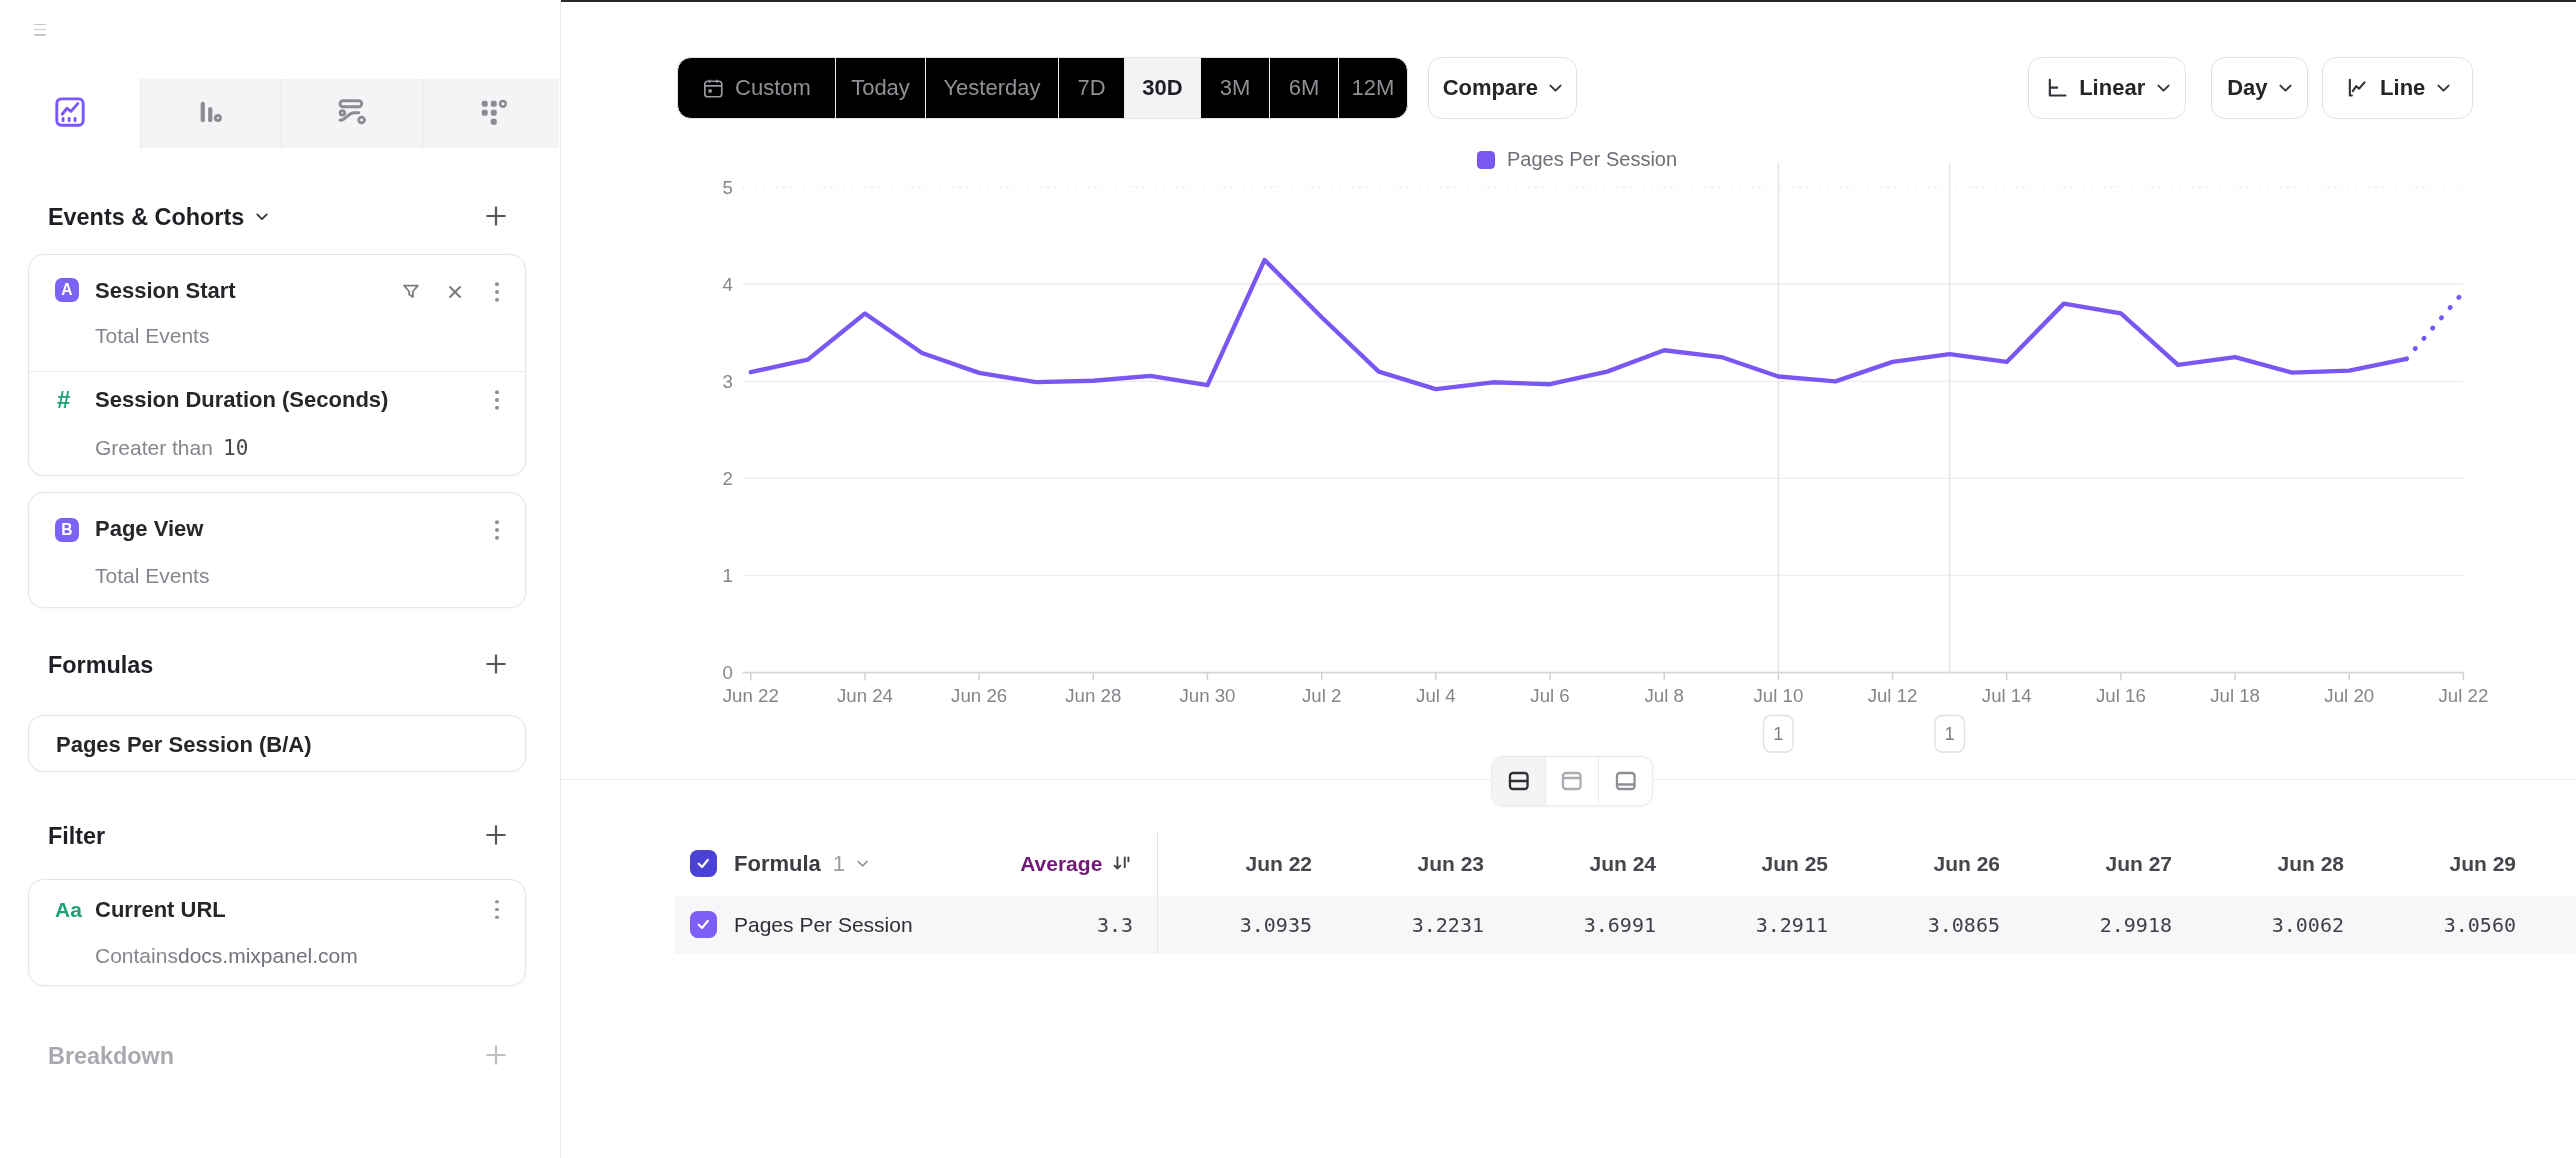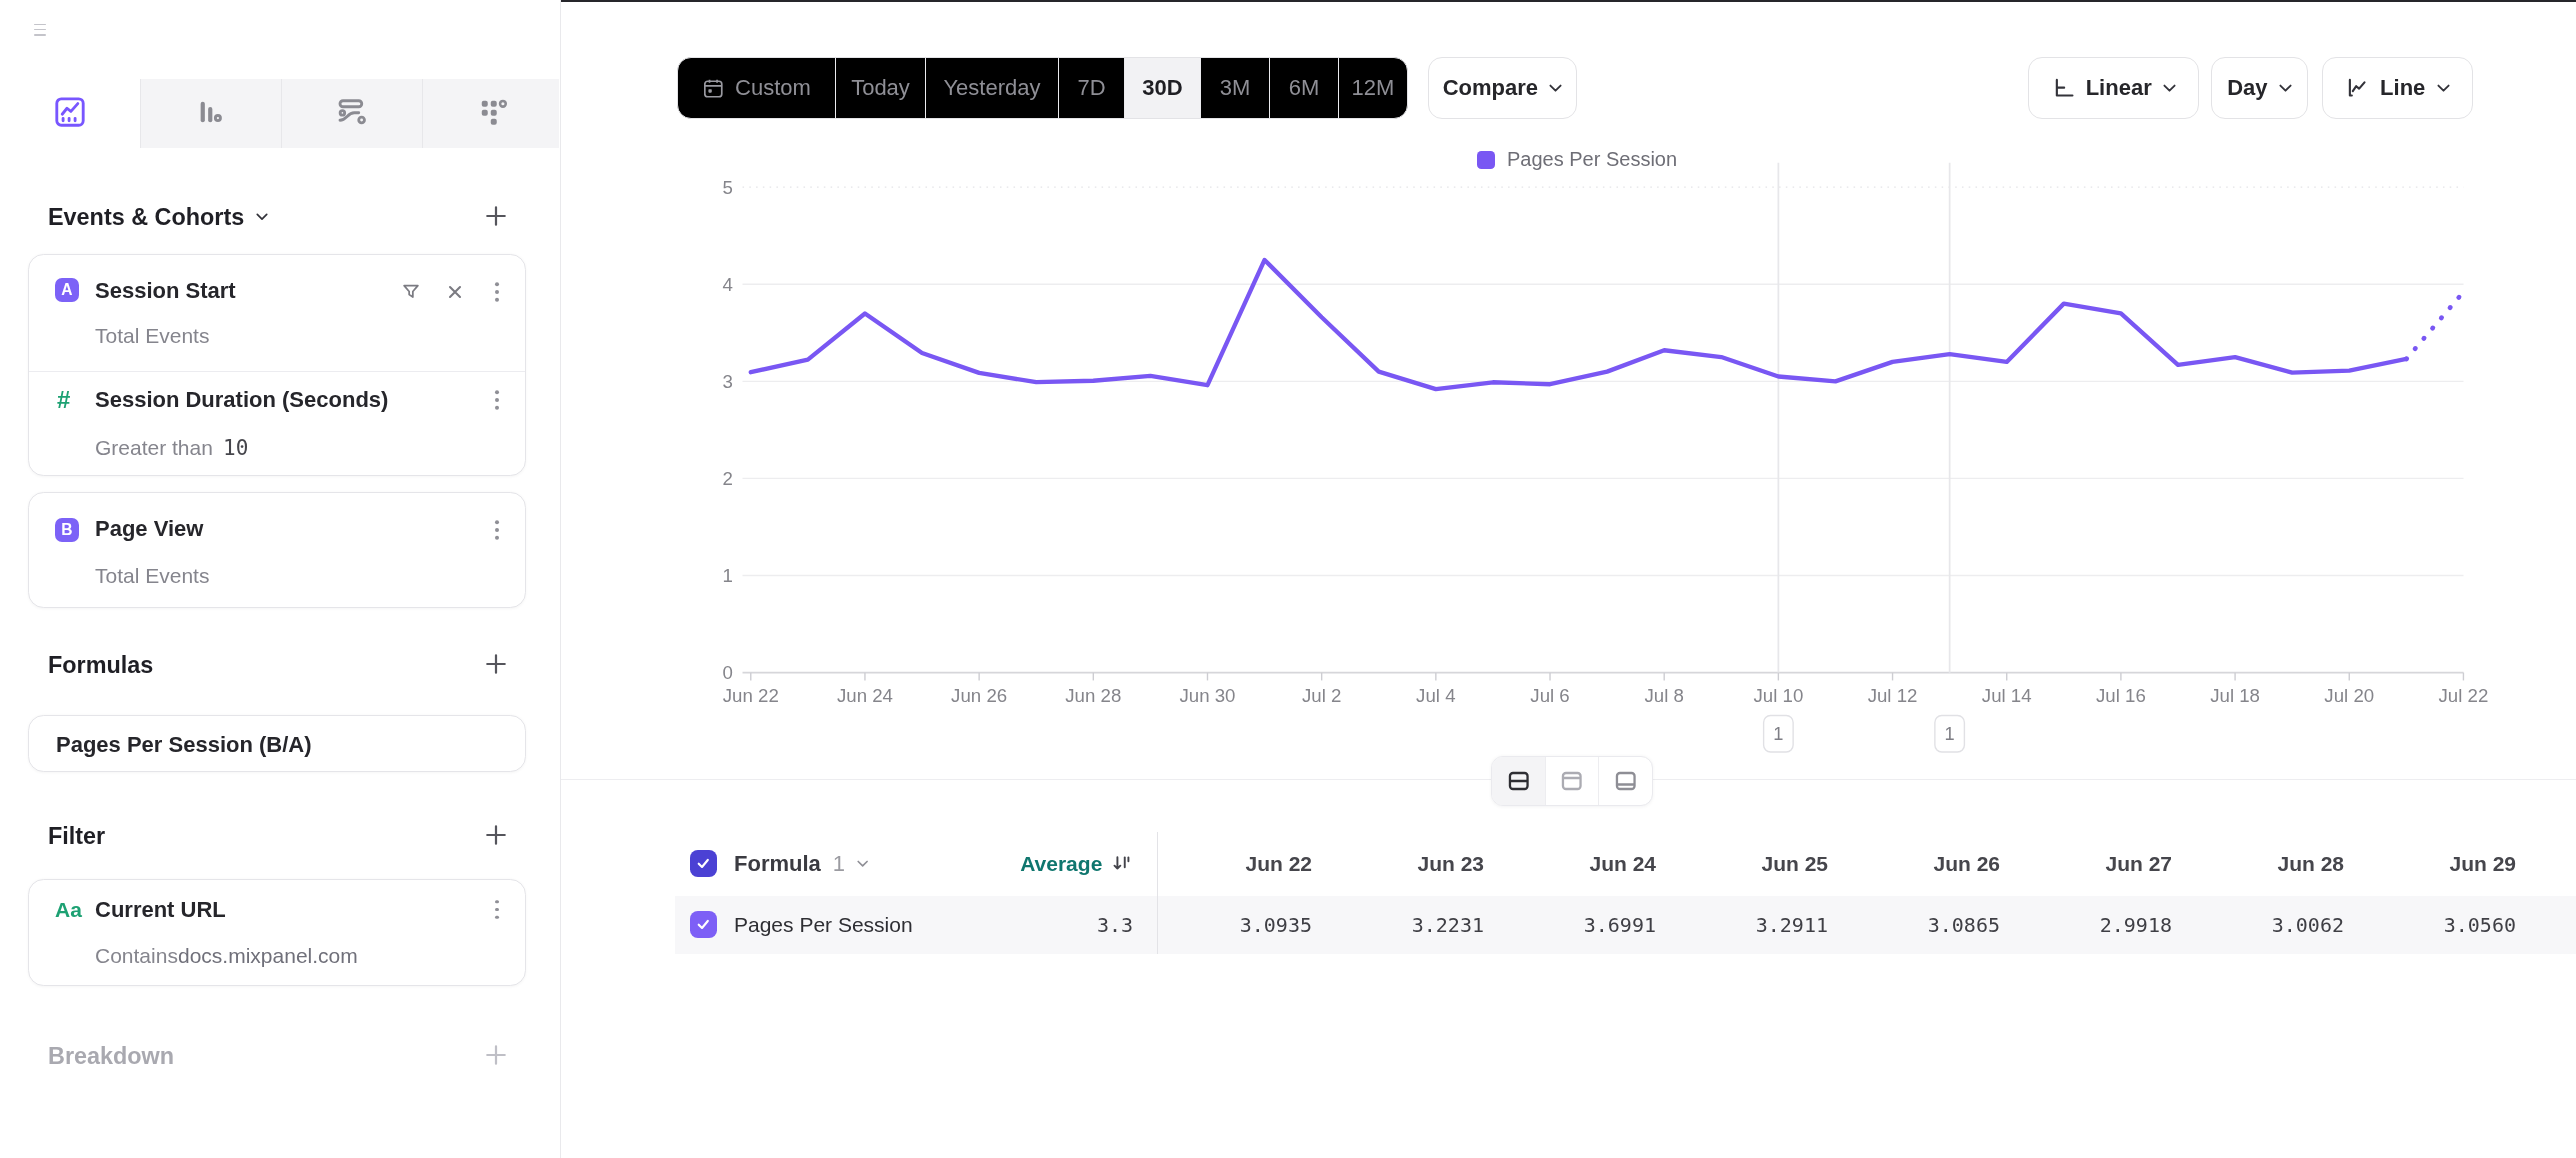--- a/index.html
+++ b/index.html
@@ -73,21 +73,21 @@
   .table{position:absolute;left:0;top:832px;width:2576px;height:122px;}
   .t-rowbg{position:absolute;left:675px;top:64px;right:0;height:58px;background:#f7f7f9;}
   .t-sep{position:absolute;left:1157px;top:0;width:0.9px;height:122px;background:#e3e3e7;}
   .checkbox{position:absolute;width:27px;height:27px;border-radius:7.8px;display:flex;align-items:center;justify-content:center;cursor:pointer;}
   .cb-dark{background:#4b41d4;}
   .cb-light{background:#7d5ff6;}
   .t-series{position:absolute;left:734px;top:32px;transform:translateY(-50%);display:flex;align-items:center;gap:12px;
             font-size:22px;font-weight:600;color:#3b3b41;cursor:pointer;}
   .t-series .sno{color:#9b9ba1;font-weight:400;}
   .t-avg{position:absolute;left:912px;width:221px;top:32px;transform:translateY(-50%);display:flex;
-         align-items:center;justify-content:flex-end;gap:8.7px;font-size:21px;font-weight:600;color:#0f766e;cursor:pointer;}
+         align-items:center;justify-content:flex-end;gap:8.7px;font-size:21px;font-weight:600;color:#701a75;cursor:pointer;}
   .t-name{position:absolute;left:734px;top:93px;transform:translateY(-50%);font-size:21px;font-weight:500;color:#2e2e33;}
   .t-avgval{position:absolute;left:912px;width:221px;top:93px;transform:translateY(-50%);text-align:right;
             font-size:20px;color:#3f3f45;}
   .t-cols{position:absolute;left:1157px;top:32px;transform:translateY(-50%);display:flex;}
   .t-cols.vals{top:93px;}
   .t-cols .cell{text-align:right;font-size:21px;font-weight:600;color:#46464c;box-sizing:border-box;}
   .t-cols.vals .cell{font-family:"DejaVu Sans Mono",monospace;font-size:20px;font-weight:400;color:#3f3f45;}
 </style>
 </head>
 <body>
@@ -272,21 +272,21 @@
         </div>
       </div>
 
     <div class="tb-btn" style="left:1428px;width:149px;">
       <span>Compare</span>
       <svg width="13" height="8.7" viewBox="0 0 14 9">
           <path d="M1.5 1.5 L7 7 L12.5 1.5" fill="none" stroke="#33333a" stroke-width="2" stroke-linecap="round" stroke-linejoin="round"></path>
         </svg>
     </div>
 
-    <div class="tb-btn" style="left:2028px;width:171px;">
+    <div class="tb-btn" style="left:2028px;width:158px;">
       <svg width="23.4" height="23.4" viewBox="0 0 24 24">
           <path d="M6 4 V20 H22 M6 12 H13.5" fill="none" stroke="#33333a" stroke-width="2.2" stroke-linecap="round" stroke-linejoin="round"></path>
         </svg>
       <span>Linear</span>
       <svg width="13" height="8.7" viewBox="0 0 14 9">
           <path d="M1.5 1.5 L7 7 L12.5 1.5" fill="none" stroke="#33333a" stroke-width="2" stroke-linecap="round" stroke-linejoin="round"></path>
         </svg>
     </div>
     <div class="tb-btn" style="left:2211px;width:97px;">
       <span>Day</span>

